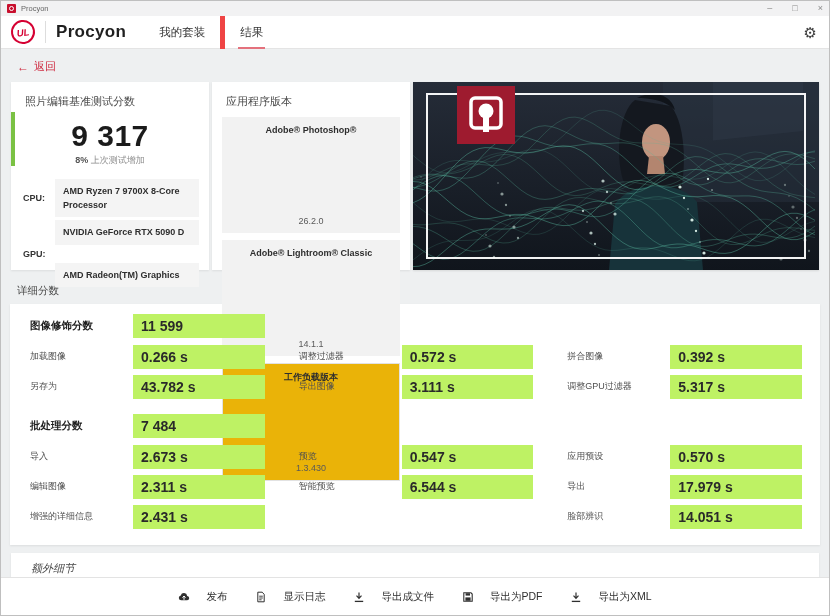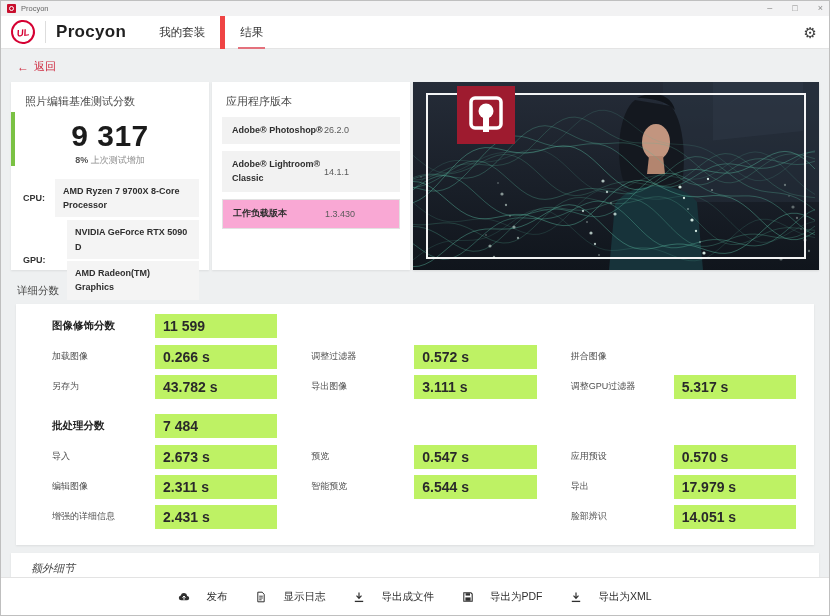--- a/index.html
+++ b/index.html
@@ -55,34 +55,34 @@
   .green-bar { position:absolute; left:0; top:30px; width:4px; height:54px; background:#7ac143; }
   .card-title { font-size:11px; color:#4a4a4a; padding:12px 14px 0; }
   .score-num { text-align:center; font-size:30px; font-weight:bold; color:#1b1b1b; margin-top:10px; letter-spacing:.5px; }
   .score-delta { text-align:center; font-size:9px; color:#8c8c8c; margin-top:1px; }
   .score-delta b { color:#555; }
   .spec-rows { margin-top:12px; padding:0 10px 0 8px; }
   .spec-row { display:flex; margin-bottom:3px; }
   .spec-label { flex:0 0 36px; font-size:9px; font-weight:bold; color:#333; align-self:center; padding-left:4px; }
   .spec-box { flex:1; background:#f4f4f4; font-size:9px; font-weight:bold; color:#2e2e2e;
     padding:5px 8px; line-height:1.6; }
-  .gpu-boxes { flex:1; display:flex; flex-direction:column; gap:2px;margin-left:12px; }
+  .gpu-boxes { flex:1; display:flex; flex-direction:column; gap:18px; }
   .gpu-boxes .spec-box { flex:0 0 auto; }
   .versions-card { width:198px; flex:0 0 auto; }
   .version-rows { padding:8px 10px 0; }
   .version-row { background:#f2f2f2; margin-bottom:7px; padding:7px 10px;
-    display:flex; align-items:center; }
-  .version-row.outlined { background:#f9a8d4; border:1px solid #e2e2e2; }
+    display:flex; align-items:center;flex-direction:column; }
+  .version-row.outlined { background:#eab308; border:1px solid #e2e2e2; }
   .version-label { flex:0 0 92px; font-size:9px; font-weight:bold; color:#2e2e2e; line-height:1.5; }
   .version-value { font-size:9px; color:#5a5a5a; }
   .hero { flex:1; overflow:hidden; box-shadow:0 1px 2px rgba(0,0,0,.1); }
   .hero svg { display:block; width:100%; height:100%; }
   
   .section-title { margin:14px 0 0 16px; font-size:10.5px; color:#4a4a4a; }
-  .details-card { margin:6px 15px 0; padding:10px 18px 10px 36px; }
+  .details-card { margin:6px 9px 0; padding:10px 18px 10px 20px; }
   .detail-row { display:grid; grid-template-columns:1fr 1fr 1fr; column-gap:34px; margin-bottom:6px; }
   .dcell { display:flex; align-items:center; min-height:18px; }
   .dlabel { flex:0 0 103px; font-size:9px; color:#4f4f4f; }
   .dbox { flex:1; background:#bef264; padding:4px 8px; font-size:14px; font-weight:bold; color:#2a2a2a; }
   .dheader .dlabel { font-size:10.5px; font-weight:bold; color:#1f1f1f; }
   .dheader { margin-bottom:7px; }
   .group-gap { height:9px; }
   
   .extra-card { margin:8px 10px 0; padding:8px 18px 6px 20px; }
   .extra-card .card-title { padding:0; margin-bottom:7px;font-style:italic; }
@@ -286,20 +286,21 @@
     <span class="dbox">0.266 s</span>
   </div>
 
   <div class="dcell">
     <span class="dlabel">调整过滤器</span>
     <span class="dbox">0.572 s</span>
   </div>
 
   <div class="dcell">
     <span class="dlabel">拼合图像</span>
+    <span class="dbox">0.392 s</span>
   </div>
 </div>
       <div class="detail-row">
   <div class="dcell">
     <span class="dlabel">另存为</span>
     <span class="dbox">43.782 s</span>
   </div>
 
   <div class="dcell">
     <span class="dlabel">导出图像</span>

